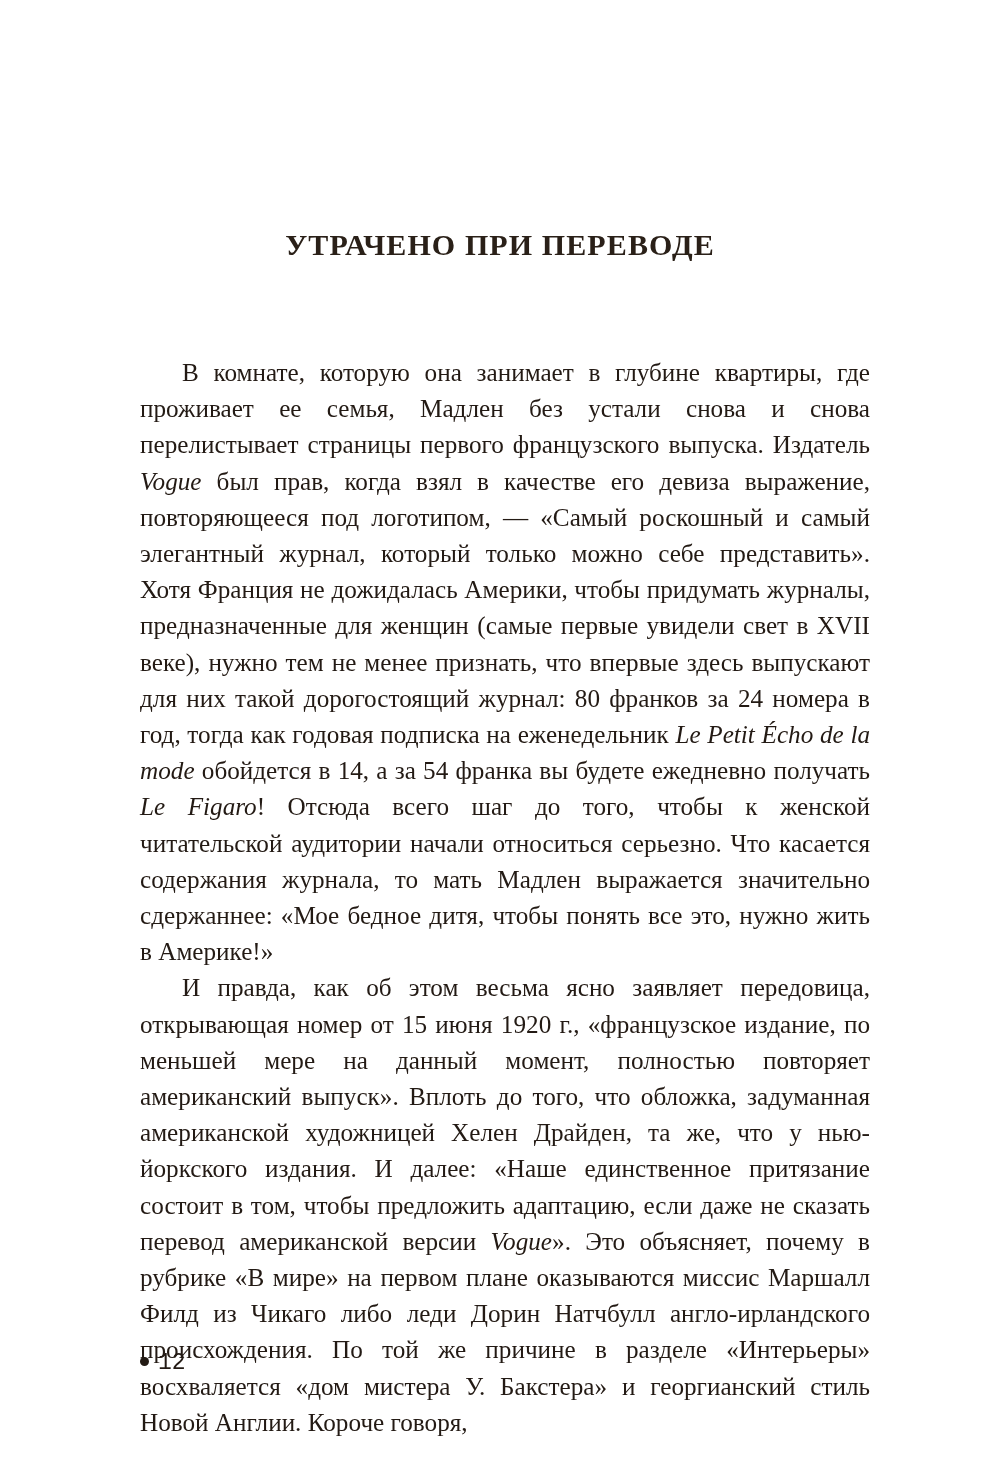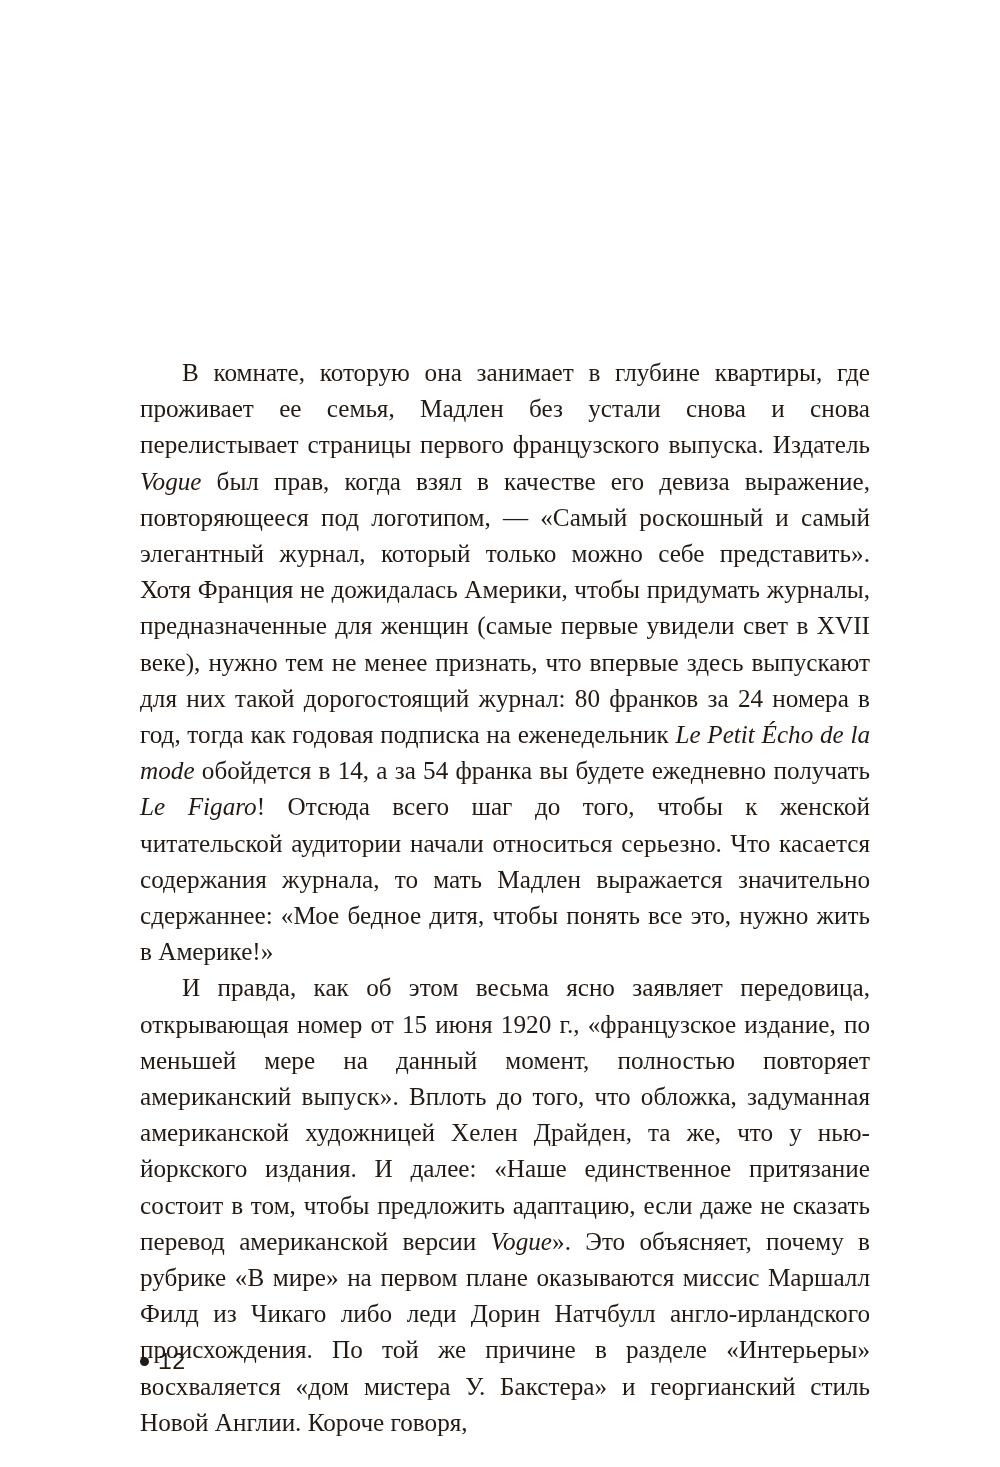--- a/index.html
+++ b/index.html
@@ -92,20 +92,21 @@
   .folio-num {
     font-family: Liberation Mono, monospace;
     font-size: 23px;
   }
 </style>
 </head>
 <body>
 
 <div class="page">
 
+  <h1 class="chapter-title">УТРАЧЕНО ПРИ ПЕРЕВОДЕ</h1>
 
   <div class="text-block">
     <p class="body-par"><span>В комнате, которую она занимает в глубине квартиры, где проживает ее семья, Мадлен без устали снова и снова перелистывает страницы первого французского выпуска. Издатель </span><span class="it">Vogue</span><span> был прав, когда взял в качестве его девиза выражение, повторяющееся под логотипом, — «Самый роскошный и самый элегантный журнал, который только можно себе представить». Хотя Франция не дожидалась Америки, чтобы придумать журналы, предназначенные для женщин (самые первые увидели свет в XVII веке), нужно тем не менее признать, что впервые здесь выпускают для них такой дорогостоящий журнал: 80 франков за 24 номера в год, тогда как годовая подписка на еженедельник </span><span class="it">Le Petit Écho de la mode</span><span> обойдется в 14, а за 54 франка вы будете ежедневно получать </span><span class="it">Le Figaro</span><span>! Отсюда всего шаг до того, чтобы к женской читательской аудитории начали относиться серьезно. Что касается содержания журнала, то мать Мадлен выражается значительно сдержаннее: «Мое бедное дитя, чтобы понять все это, нужно жить в Америке!»</span></p>
     <p class="body-par"><span>И правда, как об этом весьма ясно заявляет передовица, открывающая номер от 15 июня 1920 г., «французское издание, по меньшей мере на данный момент, полностью повторяет американский выпуск». Вплоть до того, что обложка, задуманная американской художницей Хелен Драйден, та же, что у нью-йоркского издания. И далее: «Наше единственное притязание состоит в том, чтобы предложить адаптацию, если даже не сказать перевод американской версии </span><span class="it">Vogue</span><span>». Это объясняет, почему в рубрике «В мире» на первом плане оказываются миссис Маршалл Филд из Чикаго либо леди Дорин Натчбулл англо-ирландского происхождения. По той же причине в разделе «Интерьеры» восхваляется «дом мистера У. Бакстера» и георгианский стиль Новой Англии. Короче говоря,</span></p>
   </div>
 
   <div class="folio">
     <span class="folio-dot"></span>
     <span class="folio-num">12</span>
   </div>

